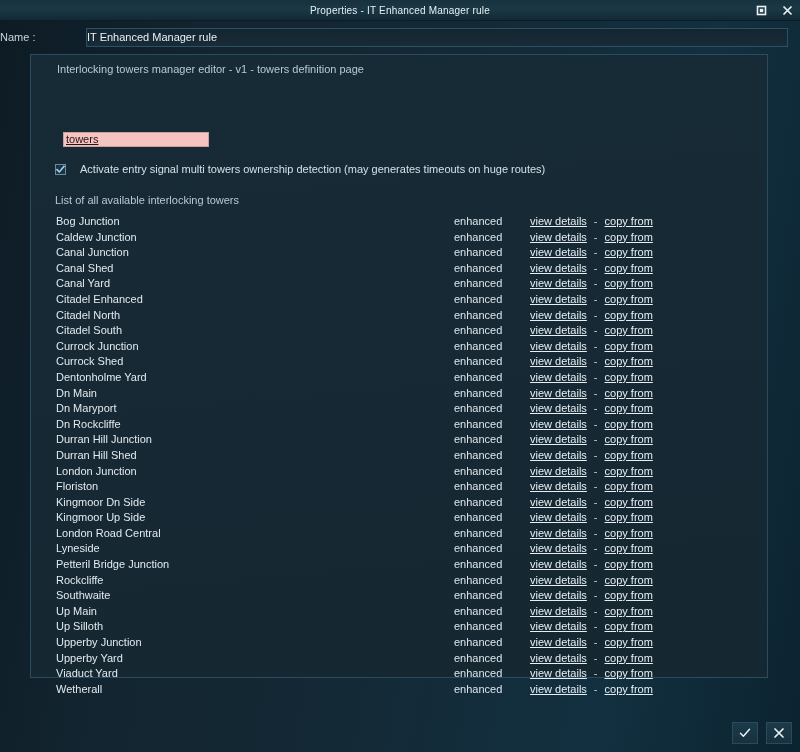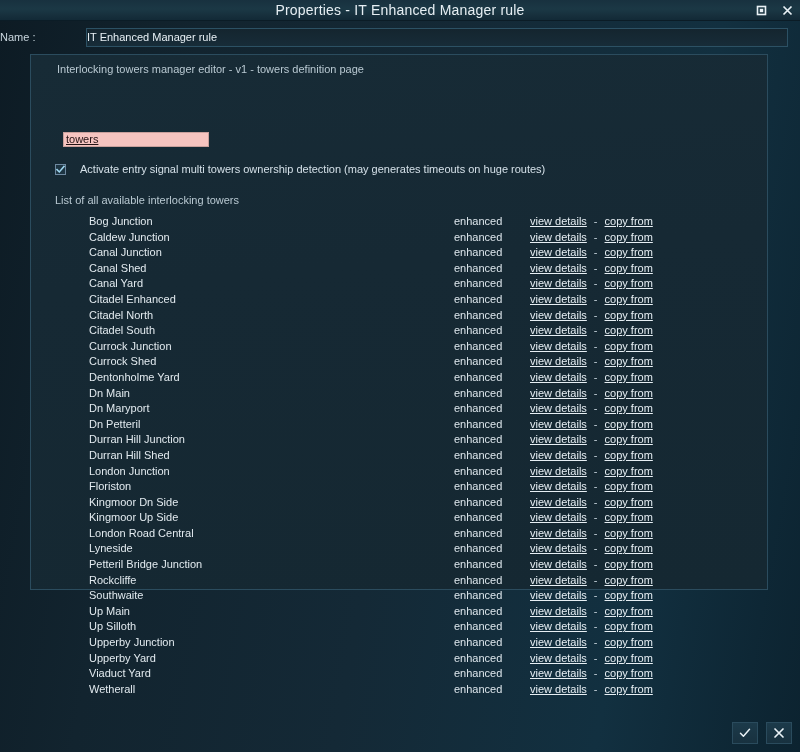--- a/index.html
+++ b/index.html
@@ -19,21 +19,21 @@
 
   
   .titlebar {
     position: absolute; left: 0; top: 0;
     width: 800px; height: 21px;
     background: linear-gradient(180deg, #18313f 0%, #1b3845 45%, #17303d 75%, #122936 100%);
     border-bottom: 1px solid #0b1c26;
     display: flex; align-items: center; justify-content: center;
   }
   .titlebar-title {
-    font-size: 14px;
+    font-size: 10px;
     color: #e6eef3;
     letter-spacing: .2px;
     white-space: nowrap;
   }
   .titlebar-buttons {
     position: absolute; right: 4px; top: 0; height: 21px;
     display: flex; align-items: center; gap: 9px;
   }
   .tb-btn {
     width: 17px; height: 17px;
@@ -63,21 +63,21 @@
     font-family: "Liberation Sans", sans-serif;
     font-size: 11px;
     padding: 0 0;
     outline: none;
   }
 
   
   .panel {
     position: absolute;
     left: 30px; top: 54px;
-    width: 738px; height: 536px;
+    width: 738px; height: 624px;
     background: linear-gradient(175deg, #172b36 0%, #162934 40%, #152832 100%);
     border: 1px solid #2b4c5e;
   }
 
   .editor-title {
     position: absolute; left: 26px; top: 8px;
     font-size: 11px; color: #b9c9d2;
     white-space: nowrap;
   }
 
@@ -149,21 +149,21 @@
     height: 15.6px;
     line-height: 15.6px;
     white-space: nowrap;
   }
   .cell {
     position: absolute; top: 0;
     font-size: 11px;
     color: #e2eaef;
     white-space: nowrap;
   }
-  .cell-name { left: 1px; margin-left: 33px; }
+  .cell-name { left: 1px; }
   .cell-type { left: 351px; color: #dde6ec; margin-left: 48px; }
   .cell-actions { left: 475px; }
   .lnk {
     color: #e7eff4;
     text-decoration: underline;
     cursor: pointer;
     font-size: 11px;
   }
   .sep {
     color: #c4d1da;
@@ -295,21 +295,21 @@
           <div class="cell cell-name">Dn Main</div>
           <div class="cell cell-type">enhanced</div>
           <div class="cell cell-actions"><span class="lnk">view details</span><span class="sep">-</span><span class="lnk">copy from</span></div>
         </div>
         <div class="row">
           <div class="cell cell-name">Dn Maryport</div>
           <div class="cell cell-type">enhanced</div>
           <div class="cell cell-actions"><span class="lnk">view details</span><span class="sep">-</span><span class="lnk">copy from</span></div>
         </div>
         <div class="row">
-          <div class="cell cell-name">Dn Petteril</div>
+          <div class="cell cell-name">Dn Rockcliffe</div>
           <div class="cell cell-type">enhanced</div>
           <div class="cell cell-actions"><span class="lnk">view details</span><span class="sep">-</span><span class="lnk">copy from</span></div>
         </div>
         <div class="row">
           <div class="cell cell-name">Durran Hill Junction</div>
           <div class="cell cell-type">enhanced</div>
           <div class="cell cell-actions"><span class="lnk">view details</span><span class="sep">-</span><span class="lnk">copy from</span></div>
         </div>
         <div class="row">
           <div class="cell cell-name">Durran Hill Shed</div>

